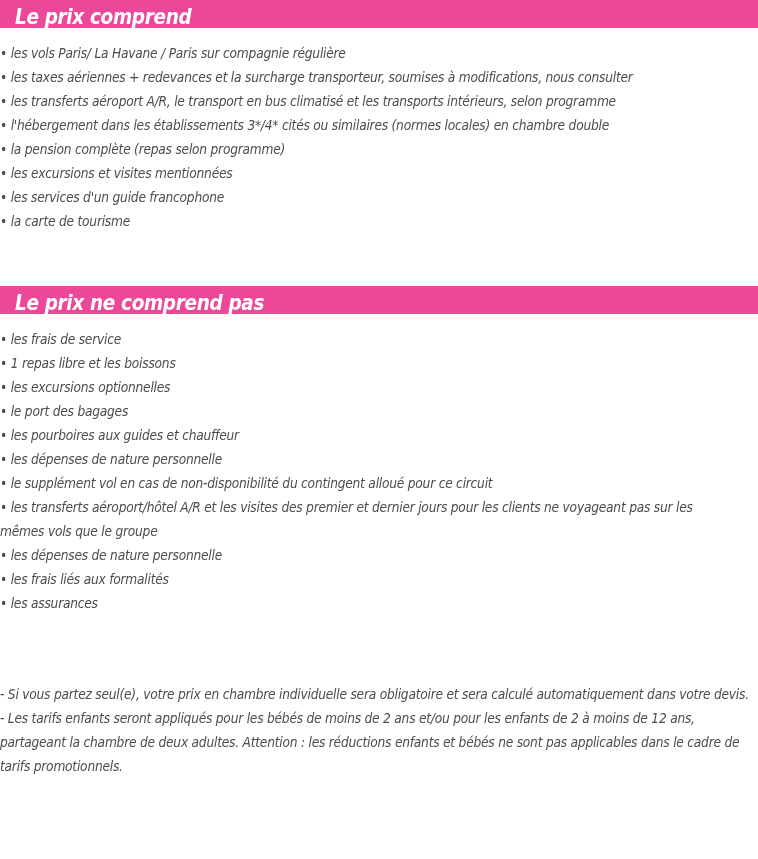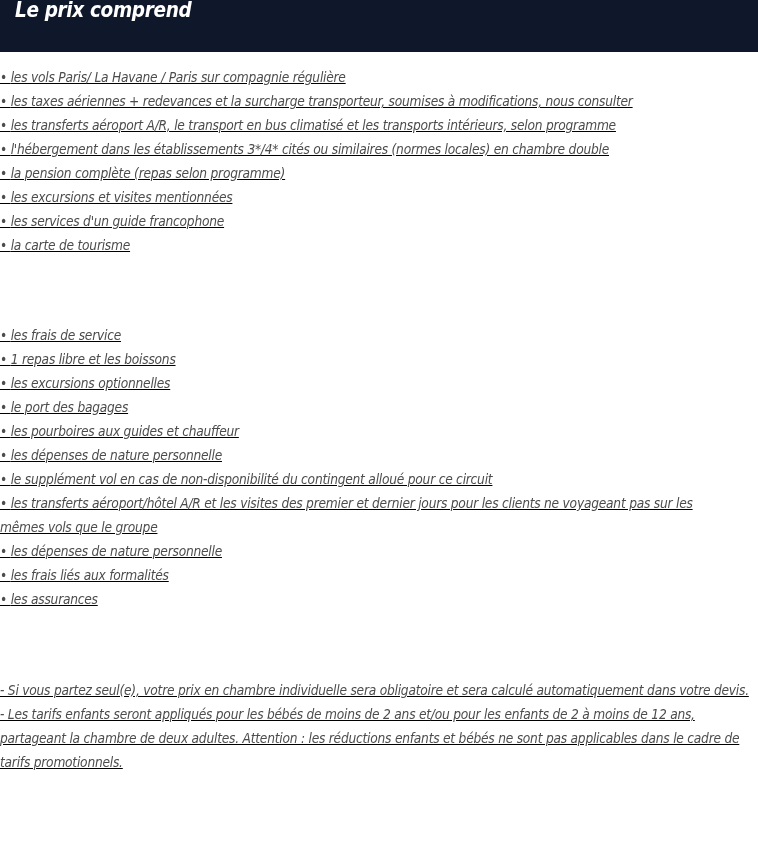--- a/index.html
+++ b/index.html
@@ -15,44 +15,43 @@
   }
   .page {
     position: relative;
     width: 758px;
     height: 859px;
     background: #ffffff;
   }
 
   
   .section-header {
-    background: #0f172a;
-    height: 52px;
+    background: #ec4899;
+    height: 28px;
     display: flex;
-    align-items: flex-start;
+    align-items: flex-end;
     padding: 0 0 0 15px;
     box-sizing: border-box;
   }
   .section-header .title {
     color: #ffffff;
     font-family: "DejaVu Sans", sans-serif;
     font-style: italic;
     font-weight: bold;
     font-size: 21px;
     line-height: 21px;
     letter-spacing: -0.4px;
     transform: scaleX(0.88);
     transform-origin: left center;
     white-space: nowrap;
   }
 
   
   .section-body {
     padding: 0;
-    text-decoration: underline;
   }
   .bullet-list {
     list-style: none;
     margin: 0;
     padding: 0;
   }
   .bullet-list li {
     color: #4c4c4c;
     font-family: "DejaVu Sans", sans-serif;
     font-style: italic;
@@ -105,20 +104,23 @@
       <li><span class="dot">•</span> <span>l'hébergement dans les établissements 3*/4* cités ou similaires (normes locales) en chambre double</span></li>
       <li><span class="dot">•</span> <span>la pension complète (repas selon programme)</span></li>
       <li><span class="dot">•</span> <span>les excursions et visites mentionnées</span></li>
       <li><span class="dot">•</span> <span>les services d'un guide francophone</span></li>
       <li><span class="dot">•</span> <span>la carte de tourisme</span></li>
     </ul>
   </div>
 
   <div class="gap-1"></div>
 
+  <div class="section-header">
+    <span class="title">Le prix ne comprend pas</span>
+  </div>
   <div class="gap-after-header-2"></div>
   <div class="section-body">
     <ul class="bullet-list">
       <li><span class="dot">•</span> <span>les frais de service</span></li>
       <li><span class="dot">•</span> <span>1 repas libre et les boissons</span></li>
       <li><span class="dot">•</span> <span>les excursions optionnelles</span></li>
       <li><span class="dot">•</span> <span>le port des bagages</span></li>
       <li><span class="dot">•</span> <span>les pourboires aux guides et chauffeur</span></li>
       <li><span class="dot">•</span> <span>les dépenses de nature personnelle</span></li>
       <li><span class="dot">•</span> <span>le supplément vol en cas de non-disponibilité du contingent alloué pour ce circuit</span></li>

